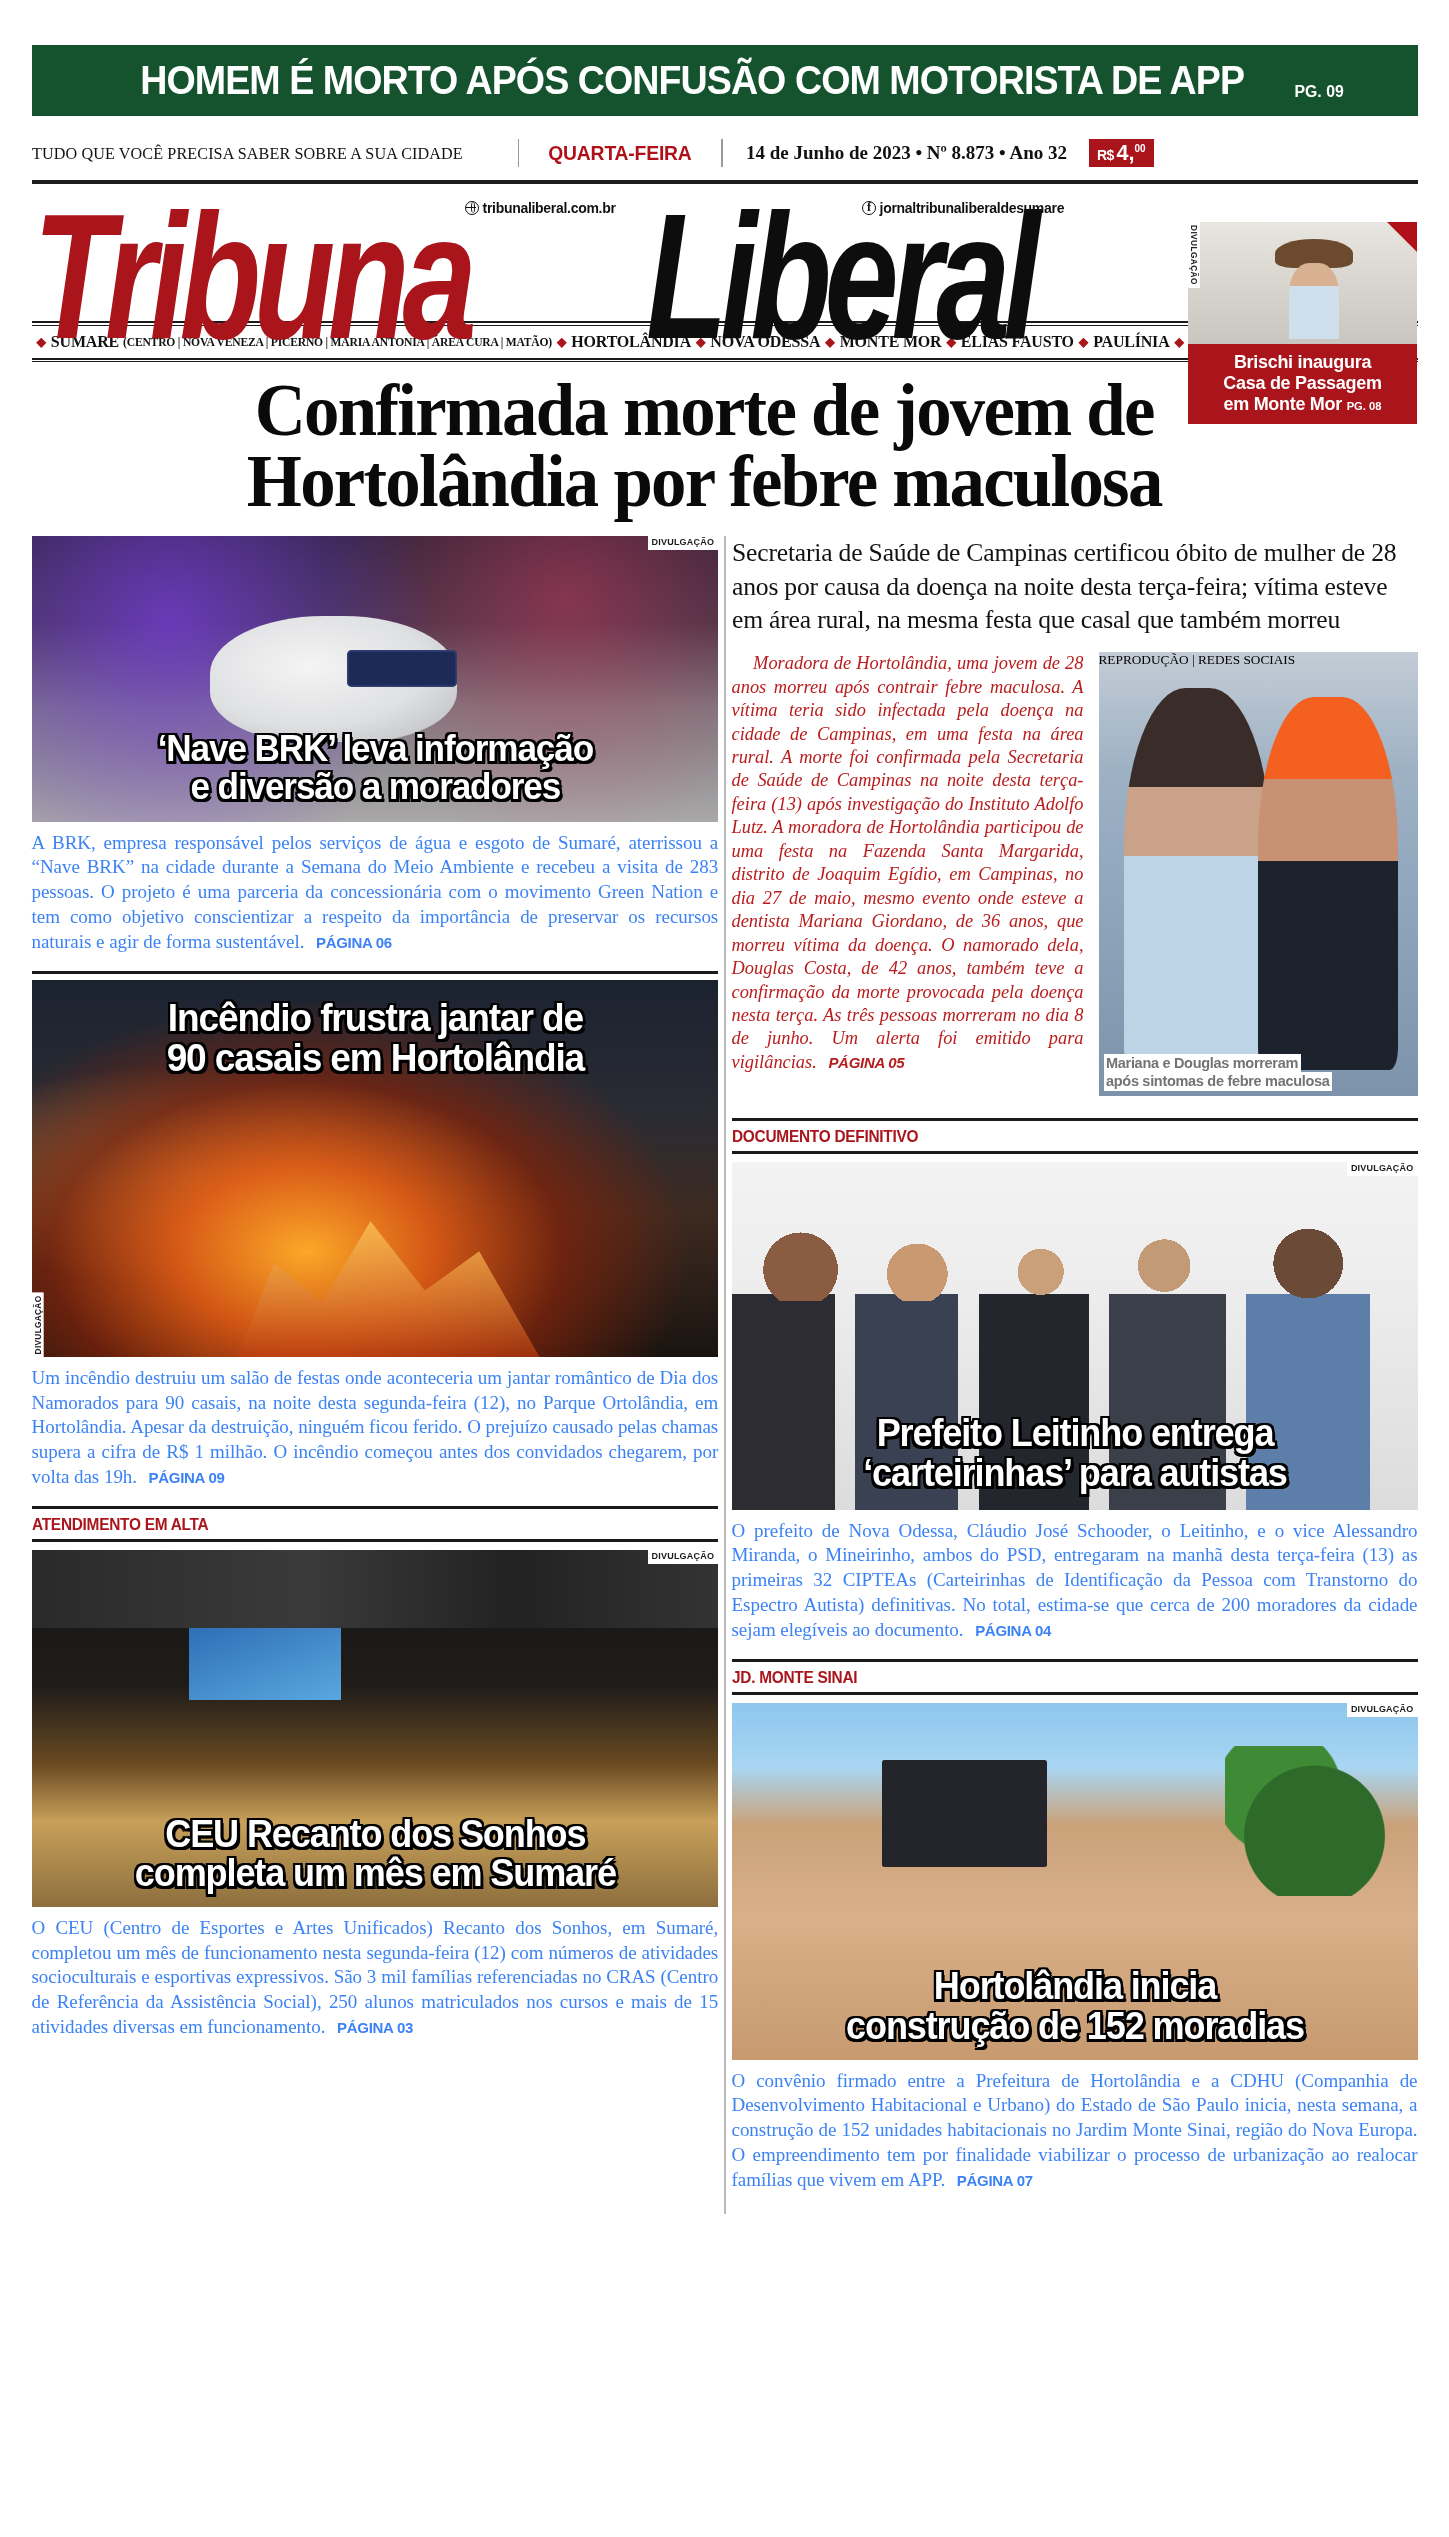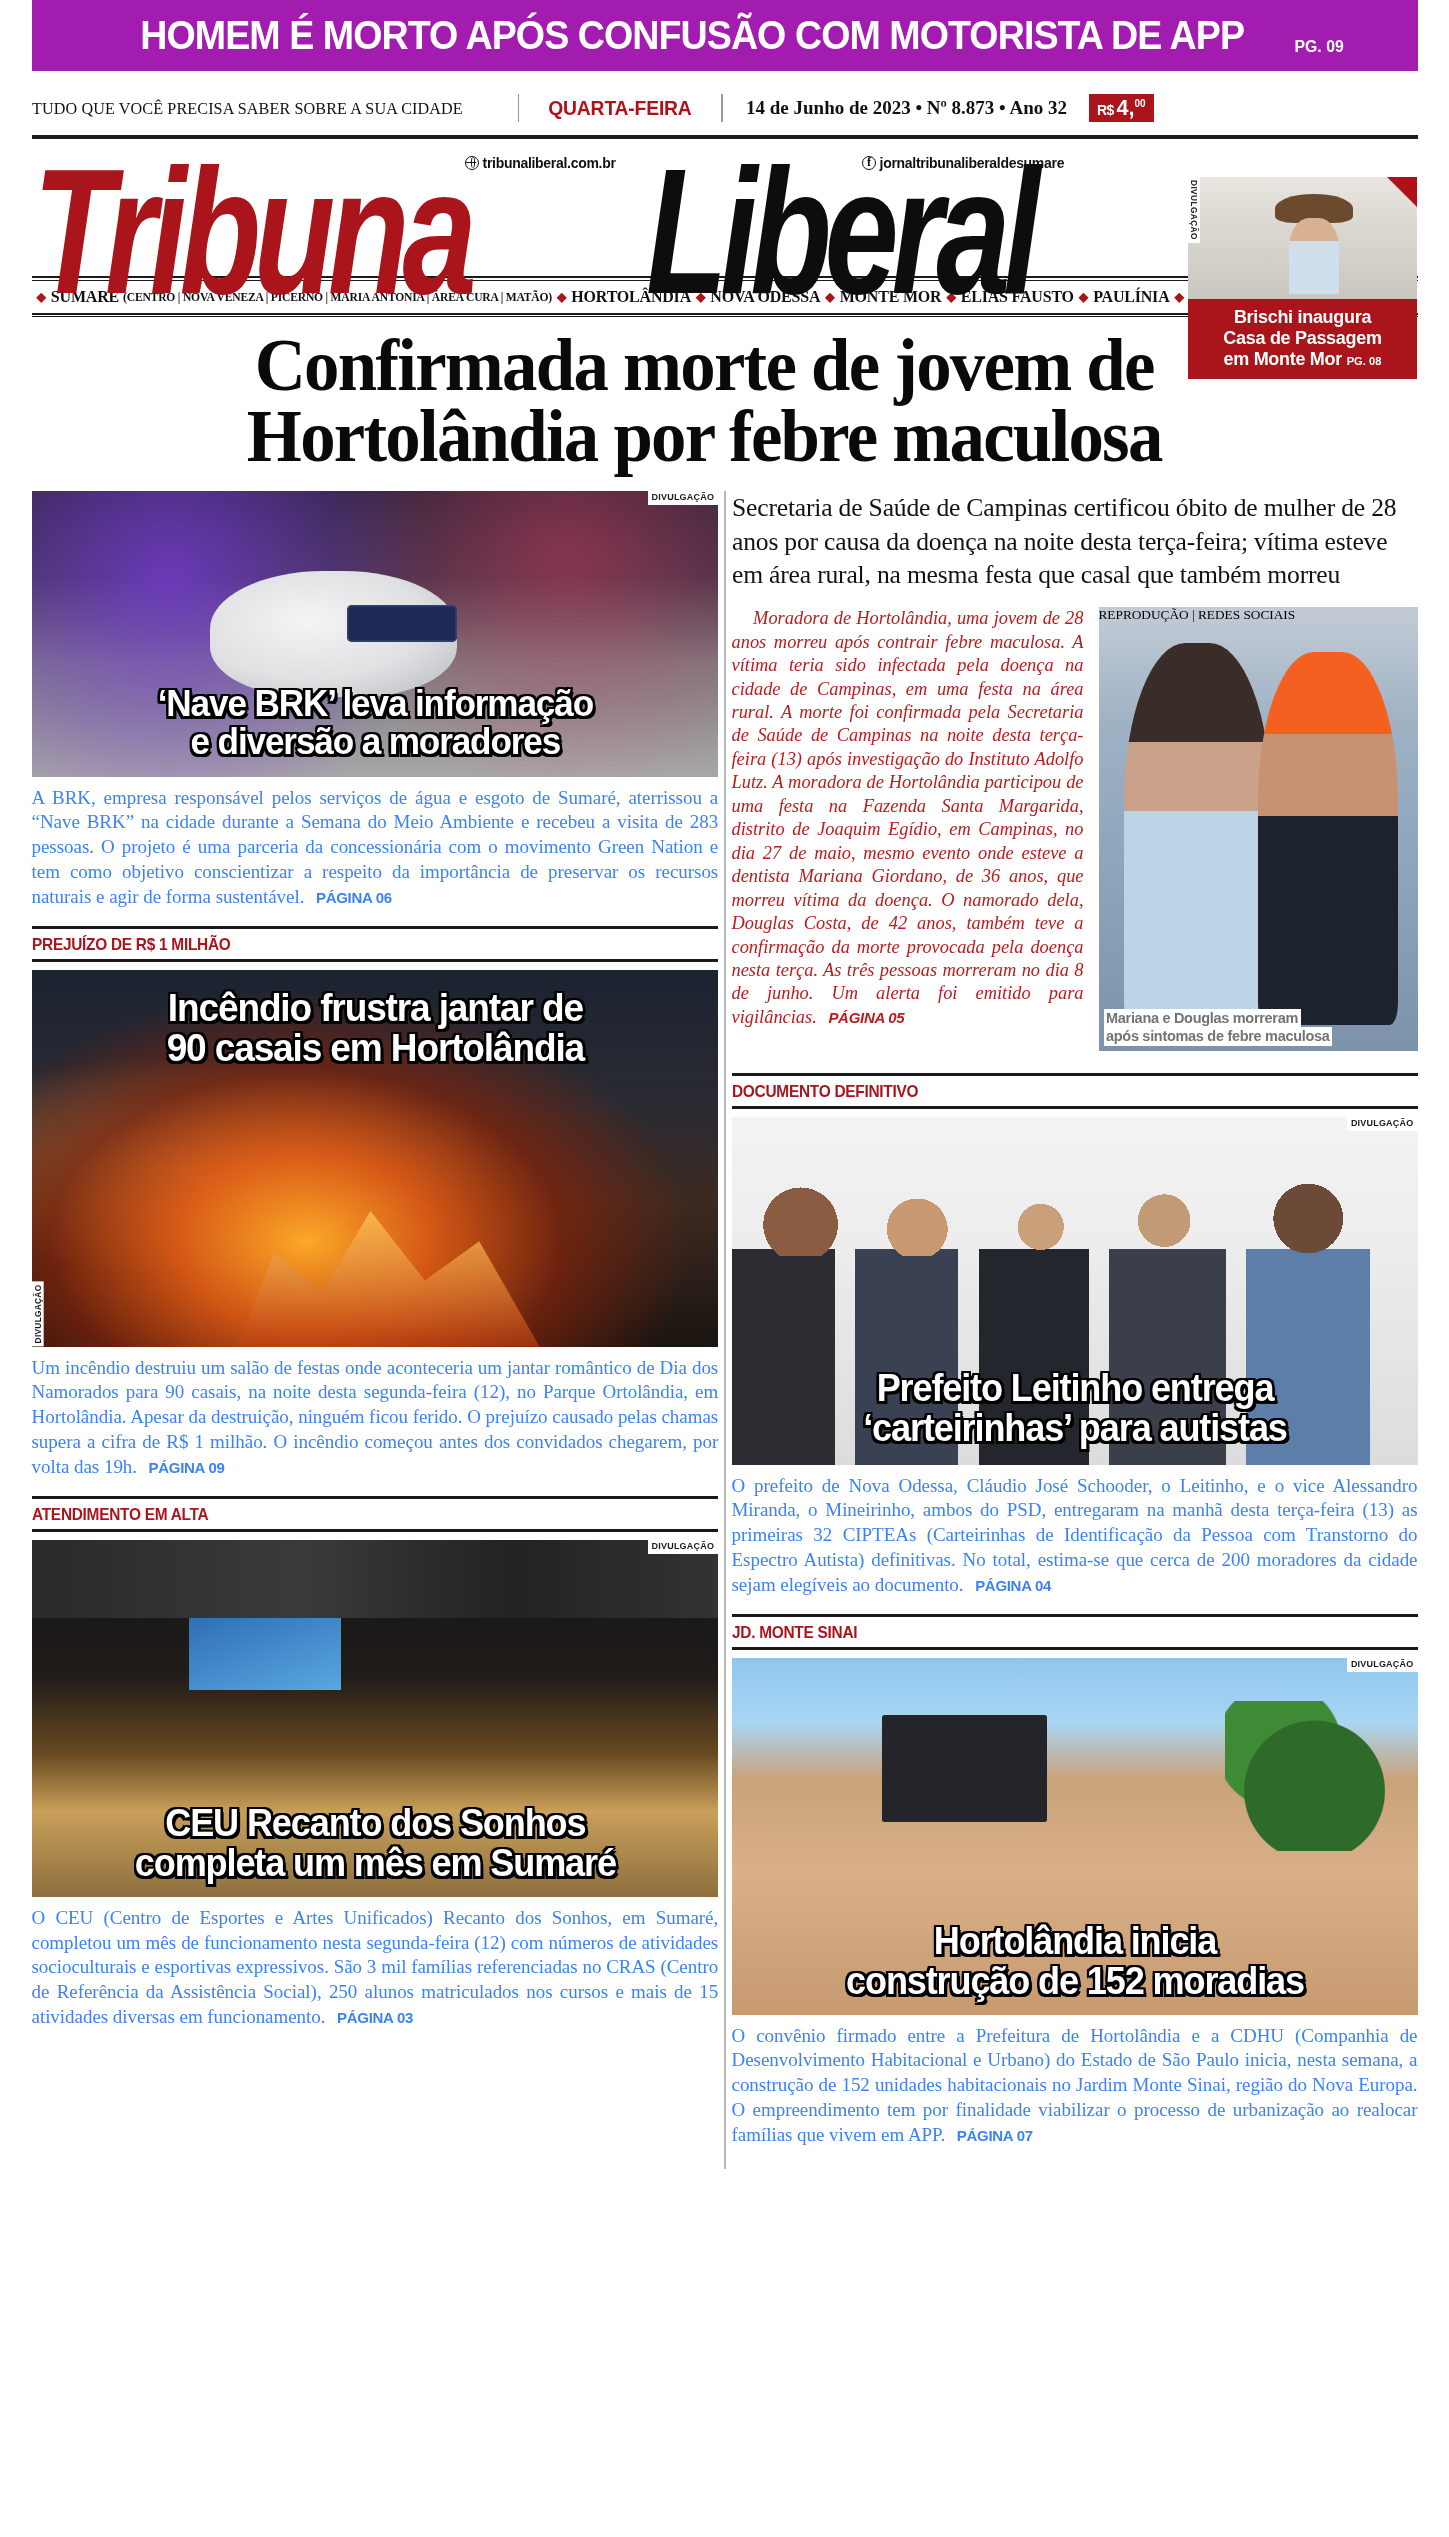--- a/index.html
+++ b/index.html
@@ -7,22 +7,23 @@
     width: 1449px;
     background: #ffffff;
     font-family: "Liberation Serif", serif;
   }
   body { width: 1449px; height: 2538px; position: relative; overflow: hidden; }
 
   .page { width: 1449px; height: 2538px; padding: 0 31.5px; position: relative; }
 
   
   .top-banner {
+    margin-top: 45px;
     height: 71px;
-    background: #a21caf;
+    background: #14532d;
     display: flex;
     align-items: center;
     justify-content: center;
     gap: 15px;
     padding: 0 18px;
   }
   .top-banner-text {
     color: #fff;
     font-family: "Liberation Sans", sans-serif;
     font-weight: bold;
@@ -504,24 +505,20 @@
             <div>e diversão a moradores</div>
           </div>
         </div>
         <div class="body-text">
           <span>A BRK, empresa responsável pelos serviços de água e esgoto de Sumaré, aterrissou a “Nave BRK” na cidade durante a Semana do Meio Ambiente e recebeu a visita de 283 pessoas. O projeto é uma parceria da concessionária com o movimento Green Nation e tem como objetivo conscientizar a respeito da importância de preservar os recursos naturais e agir de forma sustentável.</span><span class="pagina">PÁGINA 06</span>
         </div>
       </div>
 
       <div class="story">
         <div class="kicker-toprule"></div>
-        <div class="kicker-wrap">
-          <div class="kicker">PREJUÍZO DE R$ 1 MILHÃO</div>
-          <div class="kicker-rule"></div>
-        </div>
         <div class="photo ph-fire" style="height:377px;">
           <div class="credit-left">DIVULGAÇÃO</div>
           <div class="overlay-head" style="top:18px; font-size:39px;">
             <div>Incêndio frustra jantar de</div>
             <div>90 casais em Hortolândia</div>
           </div>
         </div>
         <div class="body-text">
           <span>Um incêndio destruiu um salão de festas onde aconteceria um jantar romântico de Dia dos Namorados para 90 casais, na noite desta segunda-feira (12), no Parque Ortolândia, em Hortolândia. Apesar da destruição, ninguém ficou ferido. O prejuízo causado pelas chamas supera a cifra de R$ 1 milhão. O incêndio começou antes dos convidados chegarem, por volta das 19h.</span><span class="pagina">PÁGINA 09</span>
         </div>

